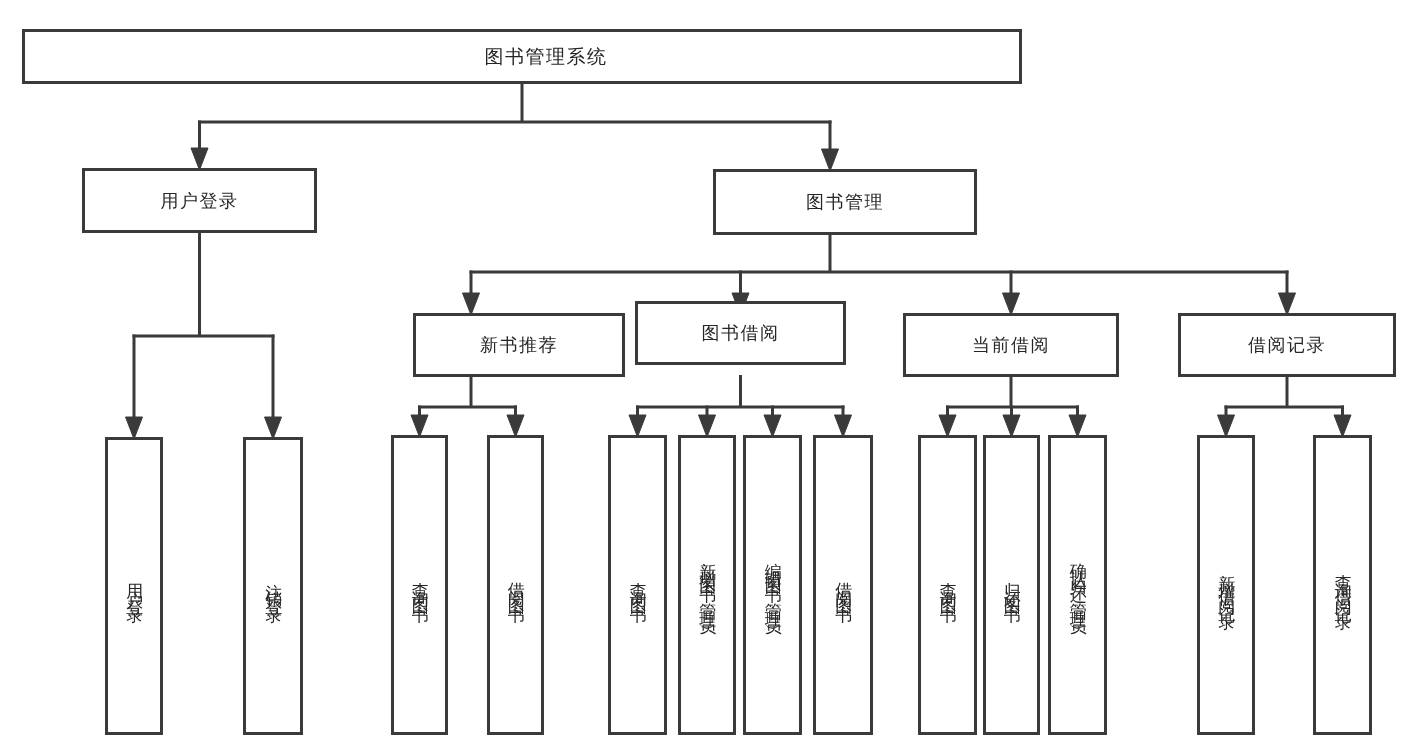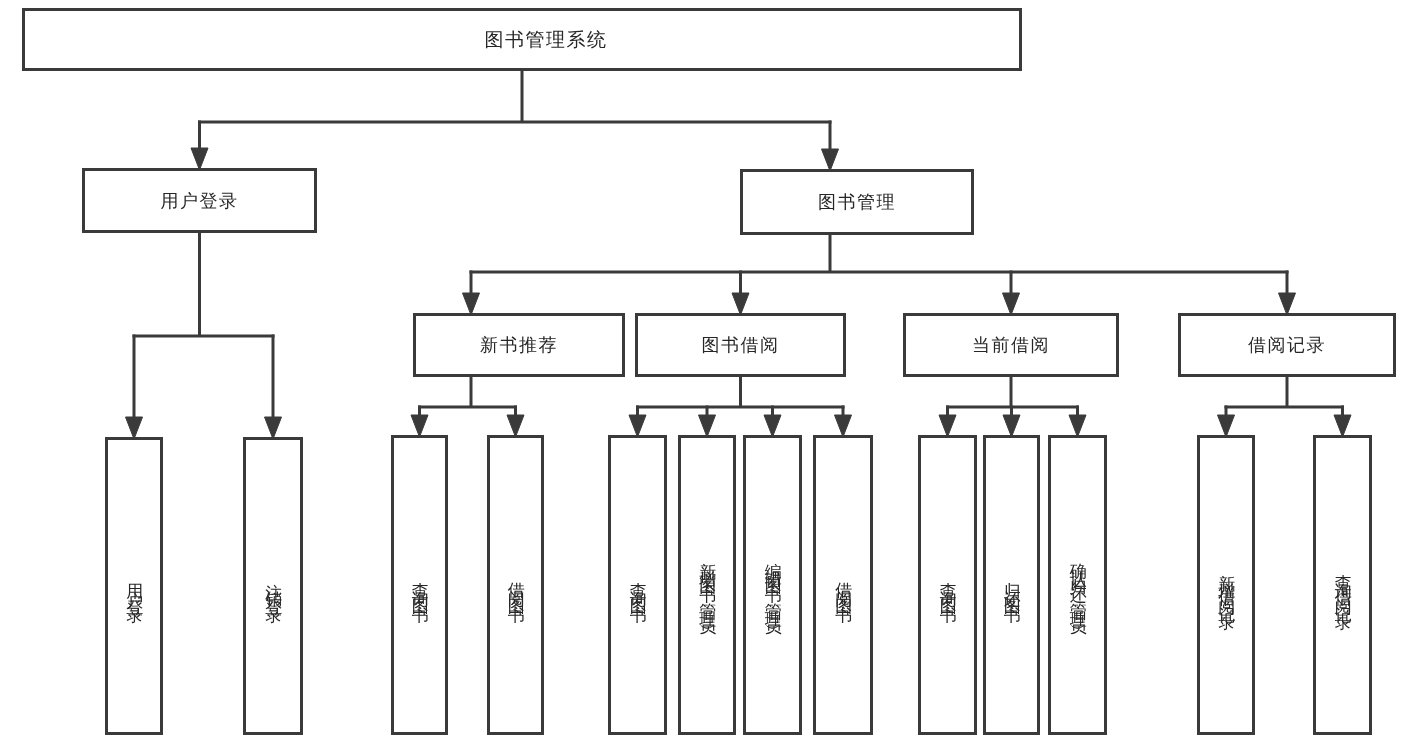--- a/index.html
+++ b/index.html
@@ -110,33 +110,33 @@
       <g>
         <line x1="1287" y1="375" x2="1287" y2="407"></line>
         <line x1="1224.5" y1="407" x2="1344" y2="407"></line>
         <line x1="1226" y1="405.5" x2="1226" y2="420"></line>
         <polygon points="1217.5,415 1234.5,415 1226,437"></polygon>
         <line x1="1342.5" y1="405.5" x2="1342.5" y2="420"></line>
         <polygon points="1334,415 1351,415 1342.5,437"></polygon>
       </g>
     </svg>
   <div id="nodes">
-      <div class="node root" style="left: 22px; top: 8px; width: 1000px; height: 63px; padding-left: 48px;">
+      <div class="node root" style="left: 22px; top: 29px; width: 1000px; height: 55px; padding-left: 48px;">
         <span class="lbl">图书管理系统</span>
       </div>
       <div class="node" style="left: 82px; top: 168px; width: 235px; height: 65px;">
         <span class="lbl">用户登录</span>
       </div>
-      <div class="node" style="left: 713px; top: 169px; width: 234px; height: 66px; margin-left: 27px;">
+      <div class="node" style="left: 713px; top: 169px; width: 264px; height: 66px;">
         <span class="lbl">图书管理</span>
       </div>
       <div class="node" style="left: 365px; top: 313px; width: 212px; height: 64px; margin-left: 48px;">
         <span class="lbl">新书推荐</span>
       </div>
-      <div class="node" style="left: 635px; top: 313px; width: 211px; height: 64px;">
+      <div class="node" style="left: 635px; top: 301px; width: 211px; height: 64px;">
         <span class="lbl">图书借阅</span>
       </div>
       <div class="node" style="left: 903px; top: 313px; width: 216px; height: 64px;">
         <span class="lbl">当前借阅</span>
       </div>
       <div class="node" style="left: 1178px; top: 313px; width: 218px; height: 64px;">
         <span class="lbl">借阅记录</span>
       </div>
       <div class="node vertical" style="left: 105px; top: 437px; width: 58px; height: 298px;">
         <span class="lbl">用户登录</span>

